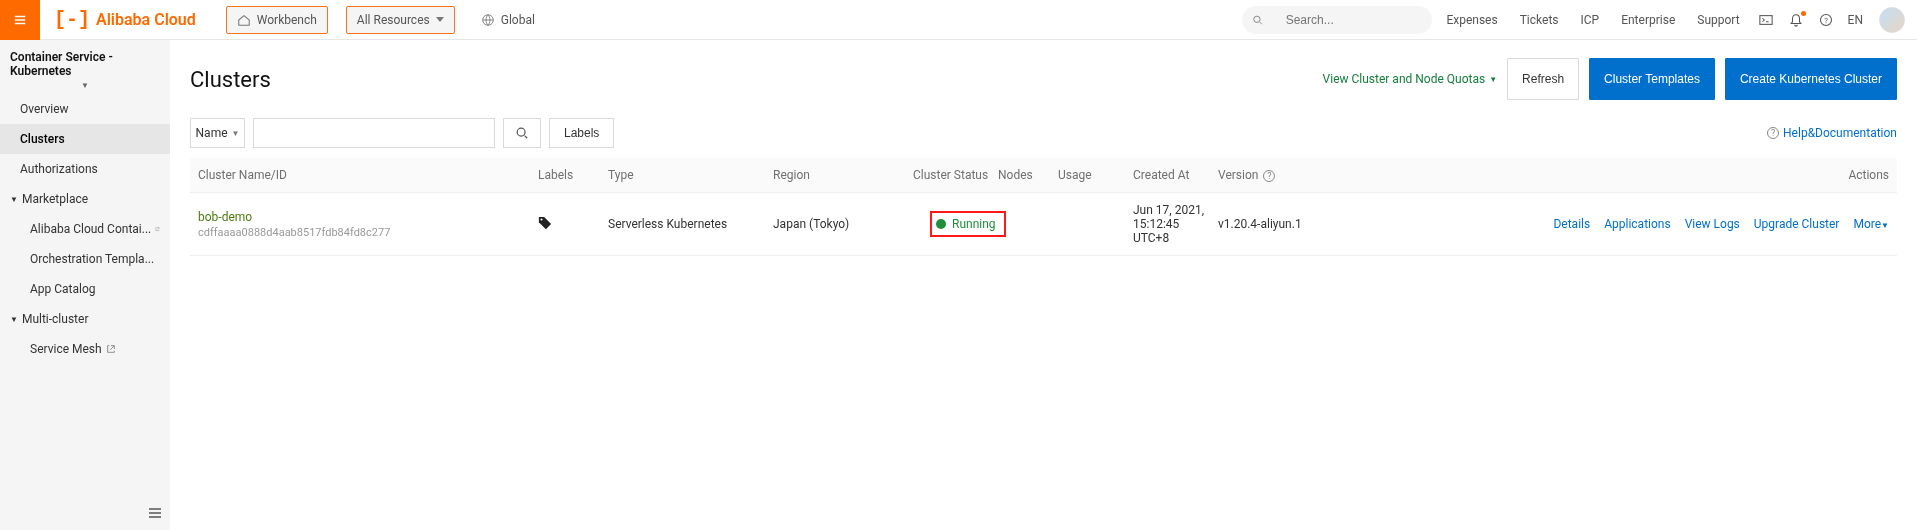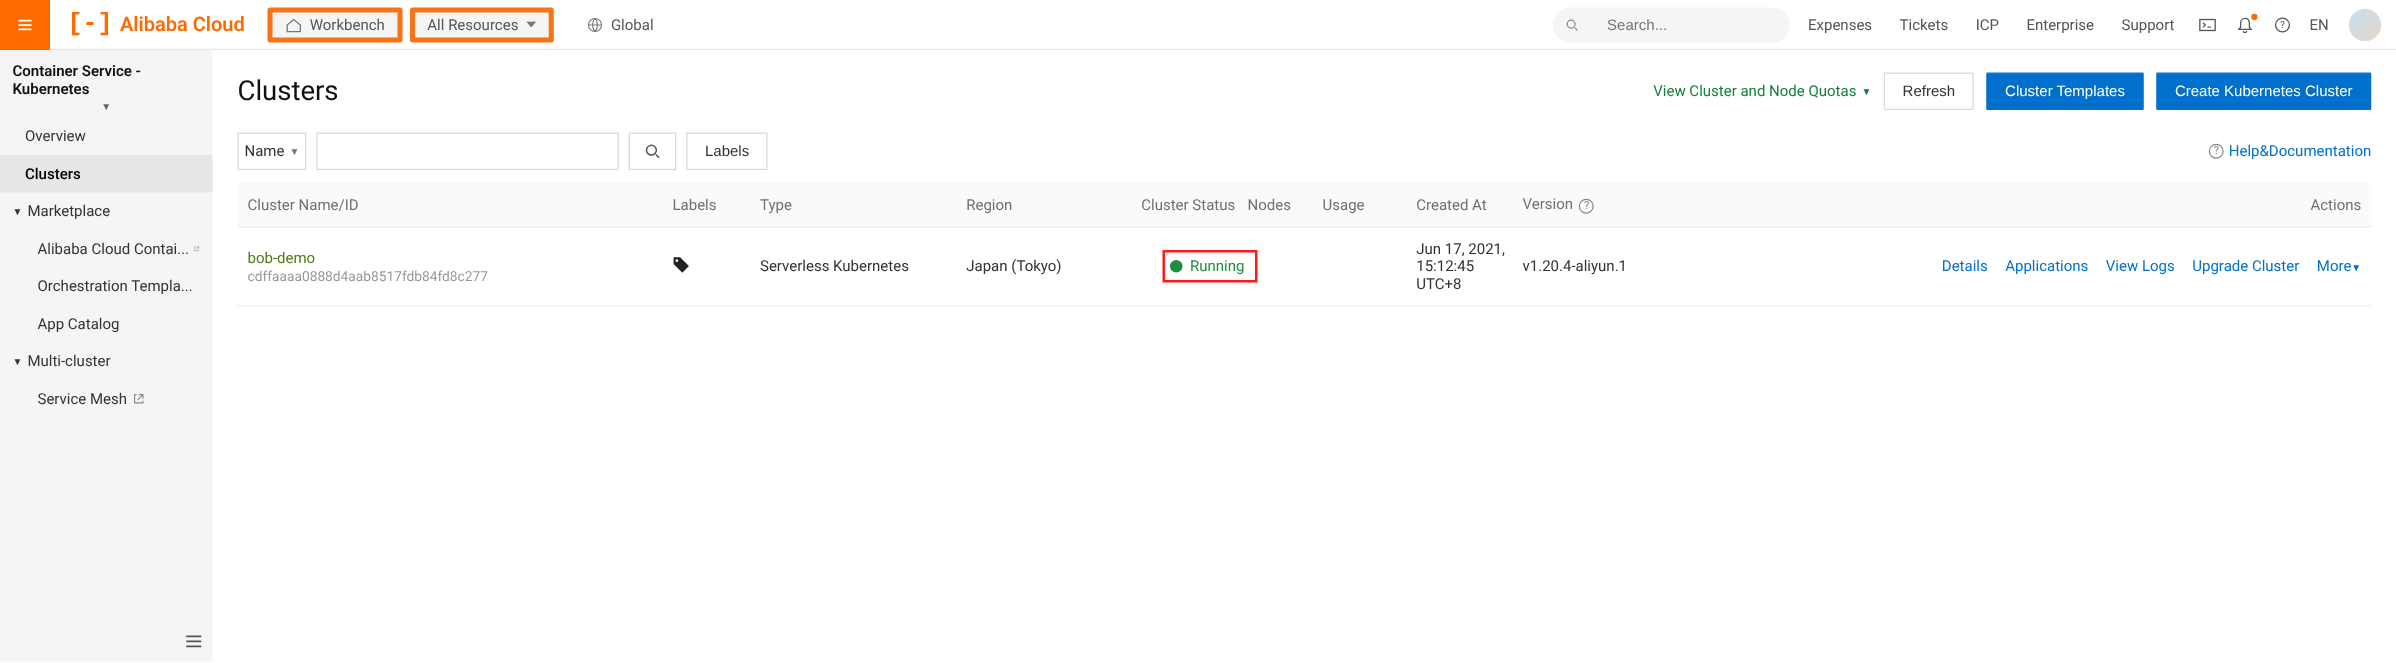--- a/index.html
+++ b/index.html
@@ -33,25 +33,26 @@
     color: #ff6a00; font-size: 16px; font-weight: 600;
     margin-left: 8px; margin-right: 12px;
     white-space: nowrap;
     cursor: pointer;
   }
   .brand-bracket { font-family: "Courier New", monospace; font-weight: 700; font-size: 20px; }
   .top-btn {
     height: 28px;
     padding: 0 10px;
     background: #f5f5f5;
-    border: 4px solid #f97316;
+    border: 1px solid #f97316;
     border-radius: 2px;
     display: flex; align-items: center; gap: 6px;
     color: #555; font-size: 12px;
     cursor: pointer;
+    margin-left: 12px;
   }
   .top-btn.plain { background: transparent; border: none; }
   .top-spacer { flex: 1; }
   .search-box {
     display: flex; align-items: center;
     width: 190px; height: 28px;
     background: #f5f5f5; border-radius: 14px;
     padding: 0 10px; color: #888;
     cursor: text;
   }
@@ -91,21 +92,21 @@
     position:absolute; bottom:8px; right:8px; color:#555; cursor:pointer;
   }
 
   
   .main { flex:1; padding: 18px 20px 0 20px; overflow:auto; }
   .page-head { display:flex; align-items:center; margin-bottom:18px; }
   .page-title { font-size: 22px; font-weight:400; color:#111; }
   .page-head-spacer { flex:1; }
   .link-blue { color:#15803d; font-size:12px; cursor:pointer; display:flex; align-items:center; gap:4px; }
   .btn {
-    height: 30px; padding: 0 14px;
+    height: 42px; padding: 0 14px;
     border: 1px solid #d9d9d9; background:#fff; color:#333;
     font-size:12px; border-radius:1px; cursor:pointer;
     display:flex; align-items:center;
     margin-left:10px;
   }
   .btn.primary { background:#0070cc; color:#fff; border-color:#0070cc; }
 
   .toolbar-row { display:flex; align-items:center; gap:8px; margin-bottom:10px; }
   .select-name {
     height: 30px; width: 55px;
@@ -236,20 +237,23 @@
     <div class="sidebar-title">
       <span>Container Service - Kubernetes</span>
       <span class="caret">▼</span>
     </div>
 
     <div class="side-item">
       <span>Overview</span>
     </div>
     <div class="side-item active">
       <span>Clusters</span>
+    </div>
+    <div class="side-item">
+      <span>Authorizations</span>
     </div>
 
     <div class="side-group">
       <span style="font-size:8px">▼</span>
       <span>Marketplace</span>
     </div>
     <div class="side-item indent">
       <span>Alibaba Cloud Contai...</span>
       <svg class="glyph" viewBox="0 0 12 12" style="width:10px;height:10px">
           <path fill="none" stroke="#888" stroke-width="1.1" d="M4 2H2v8h8V8M6 2h4v4M10 2L5 7"></path>

